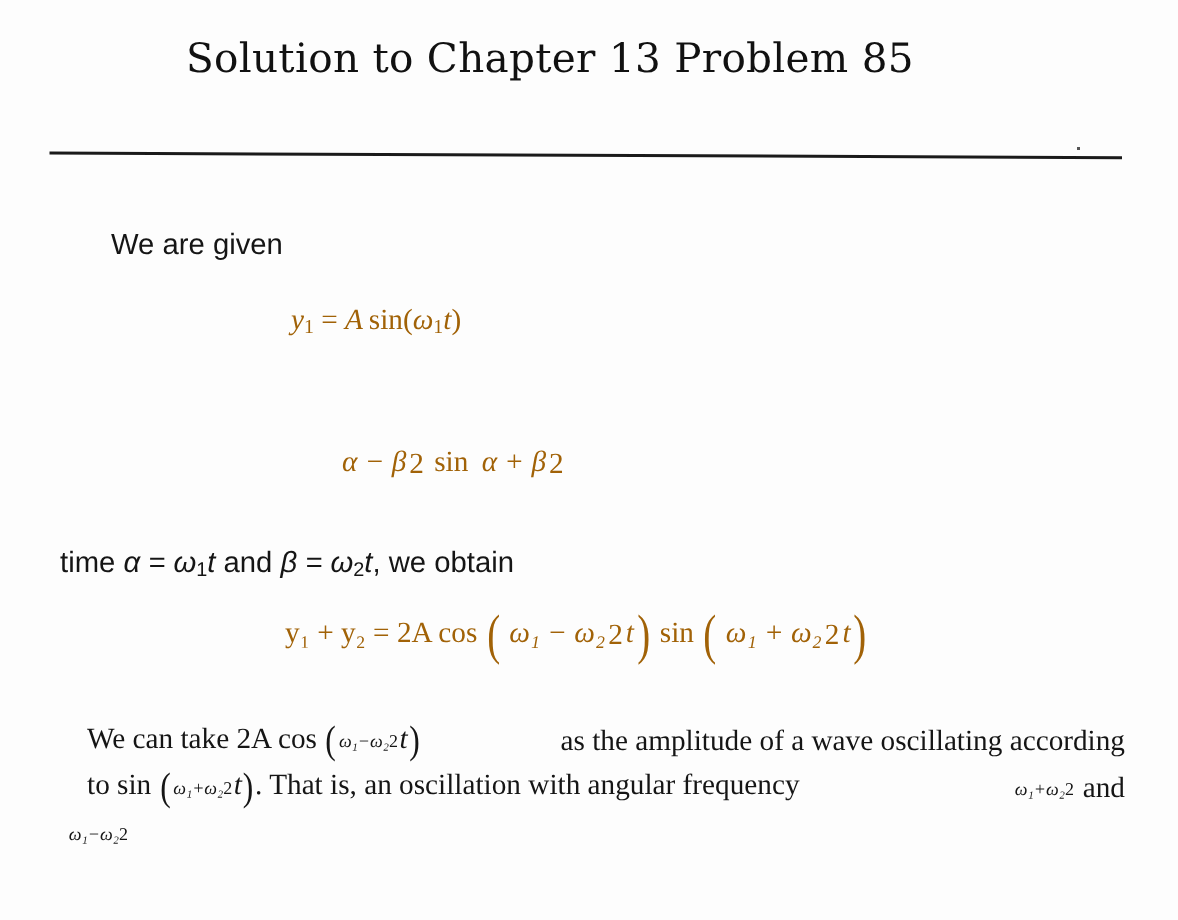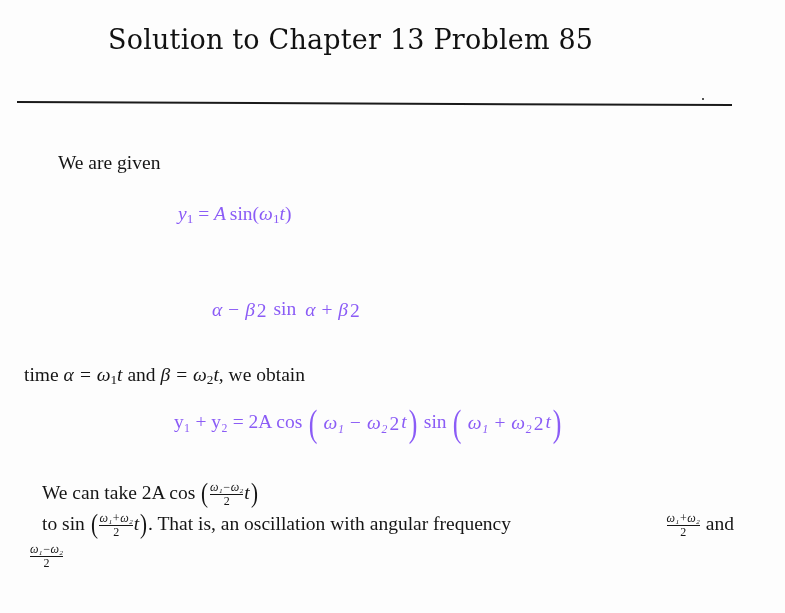--- a/index.html
+++ b/index.html
@@ -3,45 +3,45 @@
 <meta charset="utf-8">
 <style>
   html, body { margin: 0; padding: 0; }
   body {
     width: 785px; height: 613px; overflow: hidden;
     background: #fdfdfd;
     color: #141414;
     font-family: "DejaVu Serif", "Liberation Serif", serif;
     position: relative;
   }
-  .page { position: absolute; left: 0; top: 0; width: 623px; height: 613px; border-radius: 19px; }
+  .page { position: absolute; left: 16px; top: 0; width: 623px; height: 613px; border-radius: 19px; }
   .title {
     position: absolute; left: 108px; top: 24px; width: 545px;
     font-family: "DejaVu Serif", serif;
     font-size: 27px; letter-spacing: 0.2px; white-space: nowrap;
     color: #111;
   }
   .rule {
     position: absolute; left: 17px; top: 101px; width: 715px; height: 2px;
     background: #1a1a1a; transform: rotate(0.25deg); transform-origin: left center;
   }
   .rule-speck { position: absolute; left: 702px; top: 98px; width: 2px; height: 2px; background:#555; }
   .text {
-    position: absolute; font-family: Liberation Serif, serif;
+    position: absolute; font-family: Liberation Sans, sans-serif;
     font-size: 19.5px; white-space: nowrap; color: #151515;
   }
-  .math { font-family: "Liberation Serif", serif; font-size: 19.5px; white-space: nowrap; color:#8b5cf6; position:absolute; }
+  .math { font-family: "Liberation Serif", serif; font-size: 19.5px; white-space: nowrap; color:#a16207; position:absolute; }
   i { font-style: italic; }
   sub { font-size: 0.68em; vertical-align: -0.25em; line-height: 0; }
   .frac { display: inline-flex; align-items: center; vertical-align: middle; margin: 0 2px; }
   .frac .num { padding: 0 2px; line-height: 1.05; }
   .frac .bar { align-self: stretch; height: 1.3px; background: #151515; }
   .frac .den { line-height: 1.1; }
   .paren { font-size: 1.9em; font-weight: 200; vertical-align: middle; line-height: 1; transform: scaleX(0.7); display:inline-block; }
-  .sfrac { display: inline-flex; flex-direction: column; align-items: center; vertical-align: middle; font-size: 12px; margin: 0 1px; }
+  .sfrac { display: inline-flex; flex-direction: row; align-items: center; vertical-align: middle; font-size: 12px; margin: 0 1px; }
   .sfrac .bar { align-self: stretch; height: 1px; background:#151515; }
   .sfrac .num, .sfrac .den { line-height: 1.05; }
   .sparen { font-size: 1.35em; vertical-align: middle; display:inline-block; transform: scaleX(0.8); line-height: 1; }
   .para { position:absolute; left: 24px; width: 710px; font-family: "Liberation Serif", serif; font-size: 19.5px; color:#151515; }
   .line { height: 31px; white-space: nowrap; display:flex; align-items:center; }
   .justify { justify-content: space-between; margin-left: 18px; }
 </style>
 </head>
 <body>
 
@@ -96,20 +96,21 @@
   <div class="para" style="top:479px;">
     <div class="line justify">
       <span>
         <span>We can take 2A cos</span>
         <span class="sparen">(</span><span class="sfrac">
             <i class="num">ω₁−ω₂</i>
             <span class="bar"></span>
             <span class="den">2</span>
           </span><i>t</i><span class="sparen">)</span>
       </span>
+      <span>as the amplitude of a wave oscillating according</span>
     </div>
     <div class="line justify">
       <span>
         <span>to sin</span>
         <span class="sparen">(</span><span class="sfrac">
             <i class="num">ω₁+ω₂</i>
             <span class="bar"></span>
             <span class="den">2</span>
           </span><i>t</i><span class="sparen">)</span><span>.  That is, an oscillation with angular frequency</span>
       </span>

